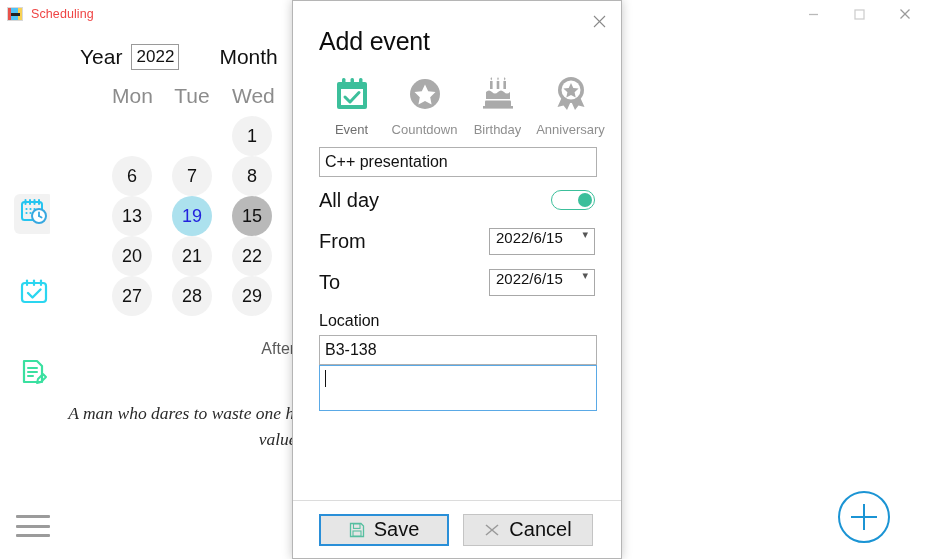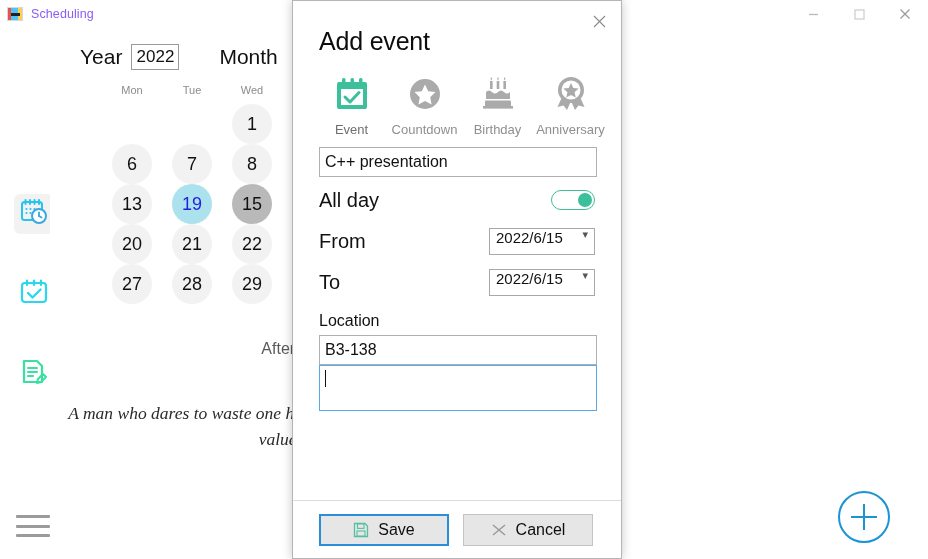--- a/index.html
+++ b/index.html
@@ -30,21 +30,21 @@
     position: relative;
     background: linear-gradient(90deg,#e8524a 0%,#e8524a 18%,#4fc3f7 18%,#4fc3f7 70%,#f7d154 70%,#f7d154 100%);
     border: 1px solid #d8d8d8;
   }
   .app-icon::after {
     content: "";
     position: absolute; left: 3px; top: 5px;
     width: 9px; height: 3px; background: #222;
   }
   .app-title {
-    font-size: 12.5px; color: #8b5cf6; letter-spacing: 0.1px;
+    font-size: 12.5px; color: #ef4444; letter-spacing: 0.1px;
   }
   .win-controls {
     position: absolute; right: 0; top: 0;
     height: 28px; display: flex; align-items: stretch;
   }
   .win-btn {
     width: 46px; display: flex; align-items: center; justify-content: center;
     color: #b9b9b9;
   }
   .win-btn svg { display: block; }
@@ -98,21 +98,21 @@
 
   
   .cal {
     position: absolute; left: 14px; top: 56px;
     width: 840px;
   }
   .cal-head {
     display: grid; grid-template-columns: repeat(7, 40px);
     column-gap: 20px;
     padding-left: 48px;
-    font-size: 11px; color: #8c8c8c;
+    font-size: 21px; color: #8c8c8c;
   }
   .cal-head div { text-align: center; }
   .cal-head .sat { color: #f08080; }
   .cal-head .sun { color: #f08080; }
   .cal-grid {
     margin-top: 8px;
     display: grid; grid-template-columns: repeat(7, 40px);
     column-gap: 20px; row-gap: 0px;
     padding-left: 48px;
   }
@@ -248,21 +248,21 @@
   .dlg-footer {
     border-top: 1px solid #dcdcdc;
     height: 58px;
     display: flex; align-items: center; gap: 14px;
     padding: 0 26px;
   }
   .btn {
     width: 130px; height: 32px;
     background: #e6e6e6; border: 1px solid #c4c4c4;
     display: flex; align-items: center; justify-content: center; gap: 9px;
-    font-size: 16px; color: #0f0f0f;
+    font-size: 20px; color: #0f0f0f;
   }
   .btn.primary { border: 2px solid #2a8fd8; }
   .btn .ico { display: flex; align-items: center; }
 </style>
 </head>
 <body>
 
 <div id="app">
 
   <div class="titlebar">

